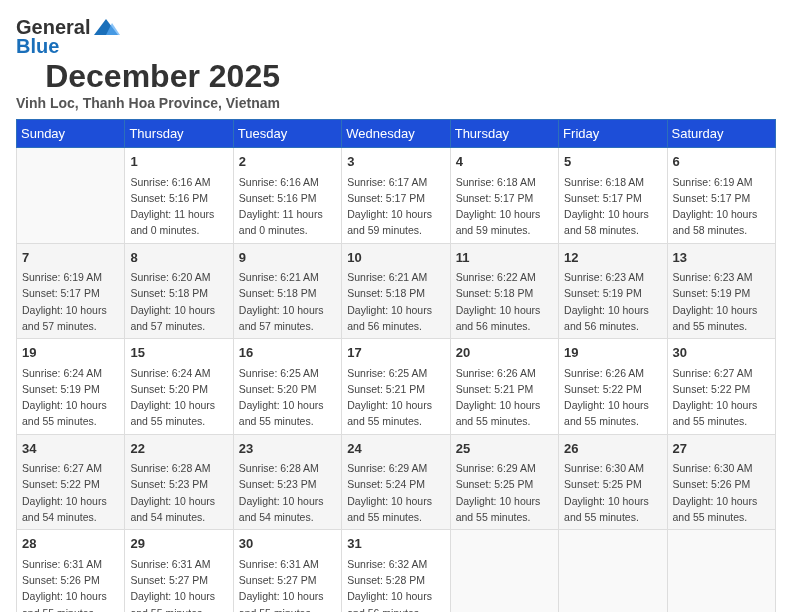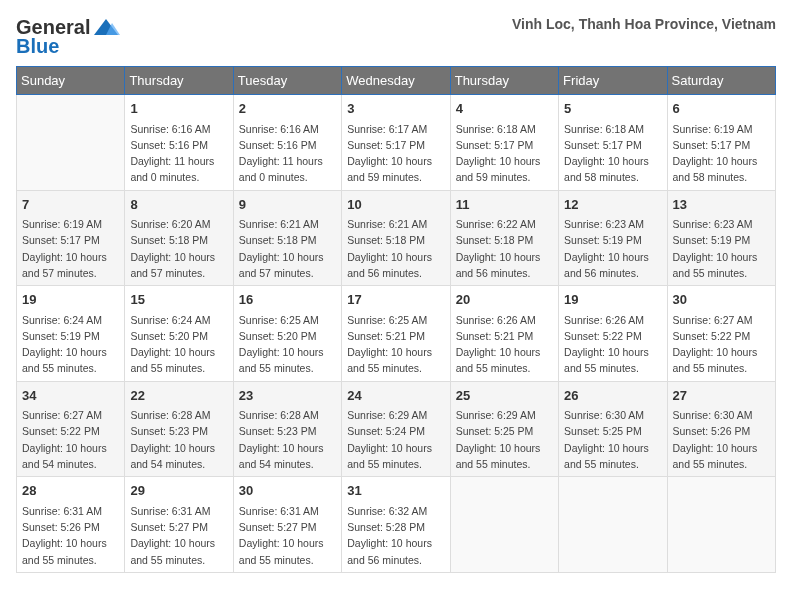--- a/index.html
+++ b/index.html
@@ -8,20 +8,21 @@
       background: #fff;
       width: 792px;
       min-height: 612px;
       padding: 16px;
     }
     .header-area {
       display: flex;
       justify-content: space-between;
       align-items: flex-start;
       margin-bottom: 8px;
+      flex-direction: column;
     }
     .logo {
       display: flex;
       flex-direction: column;
       align-items: flex-start;
     }
     .logo-row {
       display: flex;
       align-items: center;
     }
@@ -37,21 +38,21 @@
       font-size: 14px;
       color: #555;
       font-weight: bold;
     }
     table {
       width: 100%;
       border-collapse: collapse;
       font-size: 11px;
     }
     thead tr {
-      background-color: #737373;
+      background-color: #1d4ed8;
       color: #fff;
       margin-top: 6px;
     }
     thead th {
       padding: 6px 4px;
       text-align: left;
       font-size: 13px;
       font-weight: normal;
       border: 1px solid #2c6fba;
     }
@@ -98,20 +99,21 @@
         <span style="font-size:20px;font-weight:bold;color:#333;">General</span>
         <svg width="28" height="22" viewBox="0 0 28 22" style="margin-left:2px;">
           <polygon points="14,2 26,18 2,18" fill="#1a6fba"></polygon>
           <polygon points="20,6 28,18 14,18" fill="#5aabf5" opacity="0.7"></polygon>
         </svg>
       </div>
     </div>
     <div style="font-size:20px;font-weight:bold;color:#1a6fba;margin-top:-4px;text-align:center;">Blue</div>
   </div>
   <div class="title-area">
+    <div class="month-title">December 2025</div>
     <div class="subtitle">Vinh Loc, Thanh Hoa Province, Vietnam</div>
   </div>
 </div>
 
 <table>
   <thead>
     <tr>
     <th>Sunday</th>
         <th>Thursday</th>
         <th>Tuesday</th>

